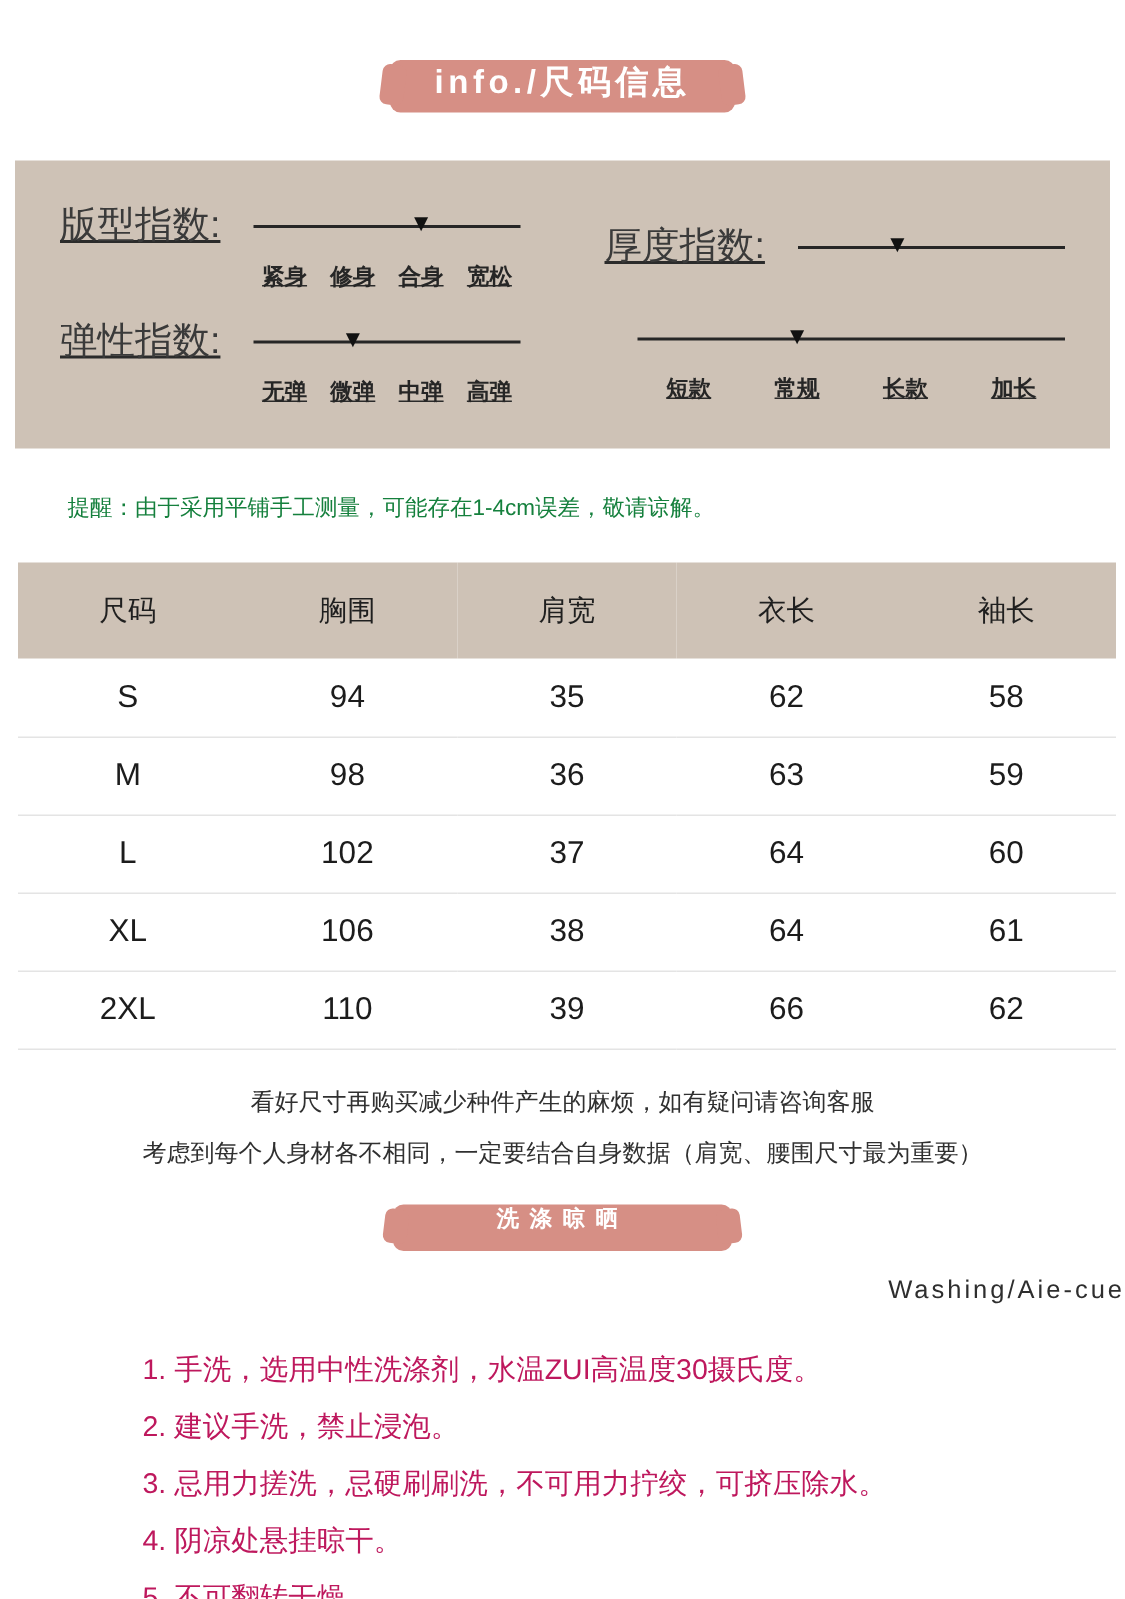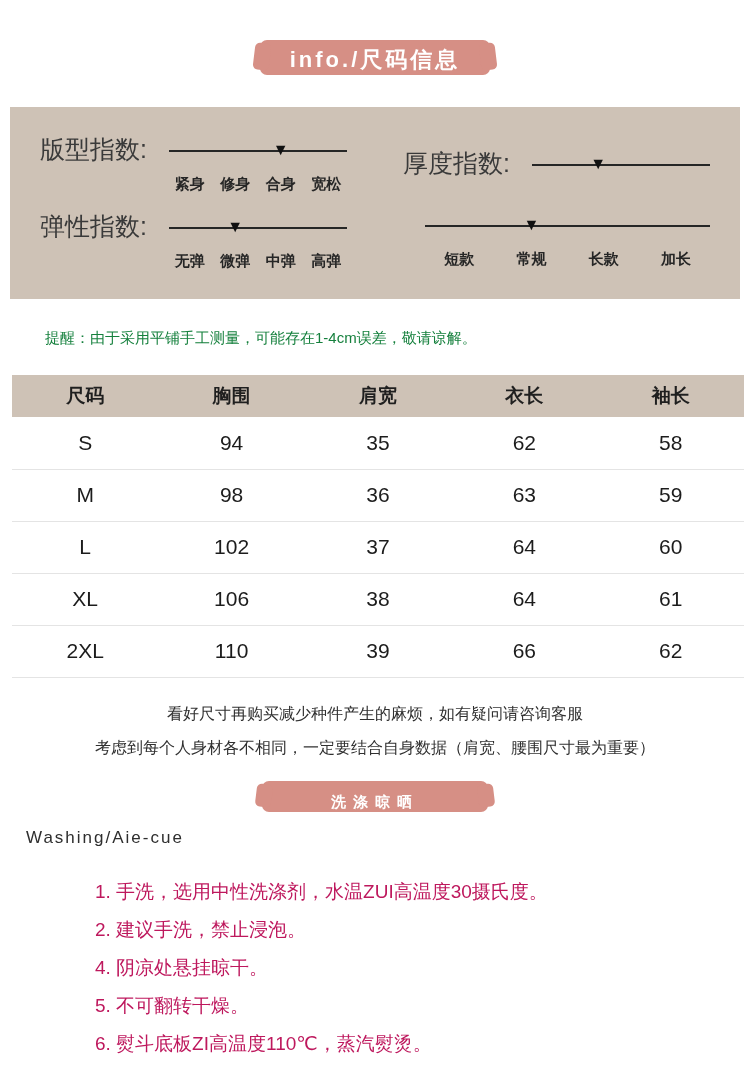--- a/index.html
+++ b/index.html
@@ -7,51 +7,51 @@
     --panel-bg:#cec2b6;
     --ink:#2b2b2b;
     --line:#e4e4e4;
   }
   *{box-sizing:border-box;}
   body{margin:0;background:#fff;font-family:"Liberation Sans","DejaVu Sans",sans-serif;color:var(--ink);}
   .page{width:750px;min-height:1066px;background:#fff;overflow:hidden;}
 
   
   .ribbon{position:relative;margin:16px auto;background:var(--accent);color:#fff;
-    display:flex;align-items:flex-end;justify-content:center;border-radius:7px;}
+    display:flex;align-items:flex-start;justify-content:center;border-radius:7px;}
   .ribbon::before,.ribbon::after{content:"";position:absolute;top:3px;bottom:5px;width:16px;
     background:inherit;border-radius:5px;}
   .ribbon::before{left:-6px;transform:rotate(7deg);}
   .ribbon::after{right:-6px;transform:rotate(-7deg);}
   .ribbon-main{width:230px;height:35px;margin-top:40px;}
   .ribbon-main .ribbon-text{font-size:22px;font-weight:bold;letter-spacing:3px;}
   .ribbon-small{width:226px;height:31px;margin-top:16px;}
   .ribbon-small .ribbon-text{font-size:15px;font-weight:600;letter-spacing:7px;}
 
   
   .index-panel{margin:32px 10px 0;background:var(--panel-bg);padding:26px 28px 28px 30px;
     display:grid;grid-template-columns:1fr 1fr;column-gap:54px;row-gap:16px;}
-  .index-item{display:grid;grid-template-columns:auto 1fr;column-gap:20px;align-items:center;}
+  .index-item{display:grid;grid-template-columns:auto 1fr;column-gap:20px;align-items:center;text-decoration:underline;}
   .index-label{grid-column:1;grid-row:1;font-size:25px;color:#3a3a3a;white-space:nowrap;}
   .index-scale{grid-column:2;grid-row:1;position:relative;height:26px;}
   .scale-line{position:absolute;left:2px;right:2px;top:50%;height:2px;background:#262626;}
   .scale-arrow{position:absolute;top:50%;transform:translate(-50%,-50%);font-size:16px;color:#111;line-height:1;}
   .scale-labels{grid-column:2;grid-row:2;display:flex;margin-top:9px;}
   .scale-labels span{flex:1;text-align:center;font-size:15px;font-weight:bold;color:#262626;white-space:nowrap;}
 
   .reminder{margin:30px 0 0 45px;font-size:15px;color:#15803d;}
 
   .size-table{width:732px;margin:27px 6px 0 12px;border-collapse:collapse;table-layout:fixed;}
-  .size-table th{background:var(--panel-bg);height:42px;font-size:19px;font-weight:700;color:#1f1f1f;}
+  .size-table th{background:var(--panel-bg);height:64px;font-size:19px;font-weight:400;color:#1f1f1f;}
   .size-table td{height:52px;text-align:center;font-size:21px;color:#1c1c1c;border-bottom:1px solid var(--line);}
 
   .notes{margin-top:19px;text-align:center;}
   .notes p{margin:0;font-size:16px;line-height:34px;color:#303030;}
 
-  .washing-sub{margin:7px 0 0;text-align:left;font-size:17px;letter-spacing:2px;color:#2e2e2e;padding-left:26px;}
+  .washing-sub{margin:7px 0 0;text-align:right;font-size:17px;letter-spacing:2px;color:#2e2e2e;padding-left:26px;}
   .washing-list{list-style:none;margin:25px 0 0 95px;padding:0;}
   .washing-list li{font-size:19px;line-height:38px;color:#be185d;}
 </style>
 </head>
 <body>
 
 <div class="page">
 
   <div class="ribbon ribbon-main">
     <span class="ribbon-text">info./尺码信息</span>
@@ -162,18 +162,19 @@
   </div>
 
   <div class="ribbon ribbon-small">
     <span class="ribbon-text">洗涤晾晒</span>
   </div>
   <p class="washing-sub">Washing/Aie-cue</p>
 
   <ul class="washing-list">
       <li>1. 手洗，选用中性洗涤剂，水温ZUI高温度30摄氏度。</li>
       <li>2. 建议手洗，禁止浸泡。</li>
+      <li>3. 忌用力搓洗，忌硬刷刷洗，不可用力拧绞，可挤压除水。</li>
       <li>4. 阴凉处悬挂晾干。</li>
       <li>5. 不可翻转干燥。</li>
       <li>6. 熨斗底板ZI高温度110℃，蒸汽熨烫。</li>
     </ul>
 
 </div>
 
 </body></html>

